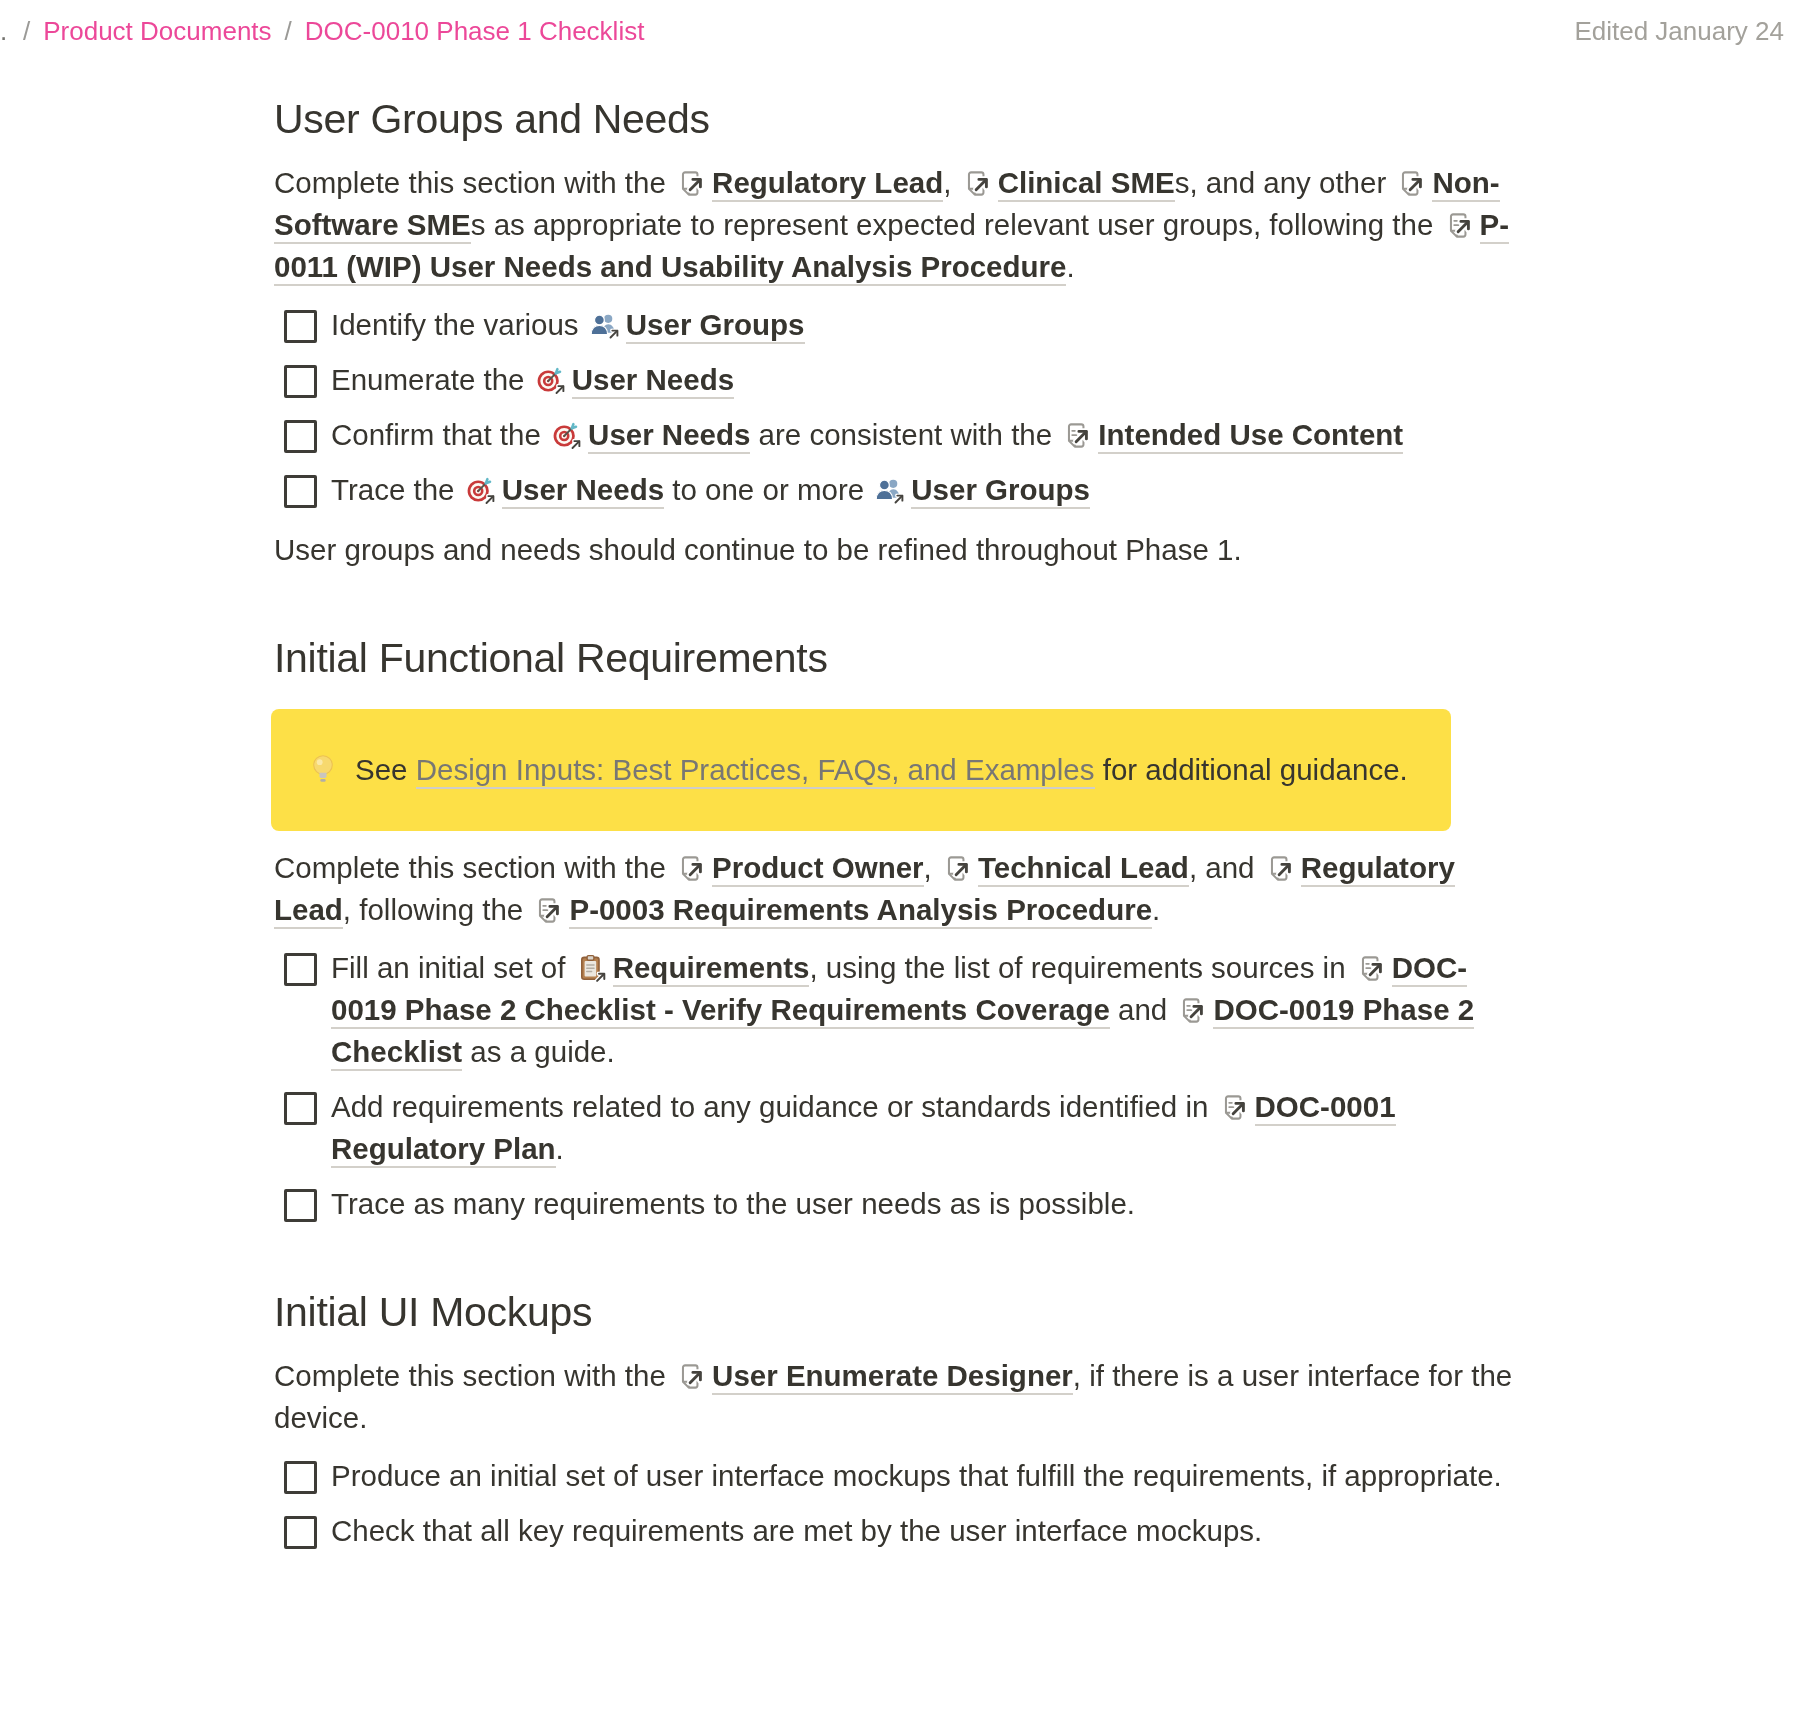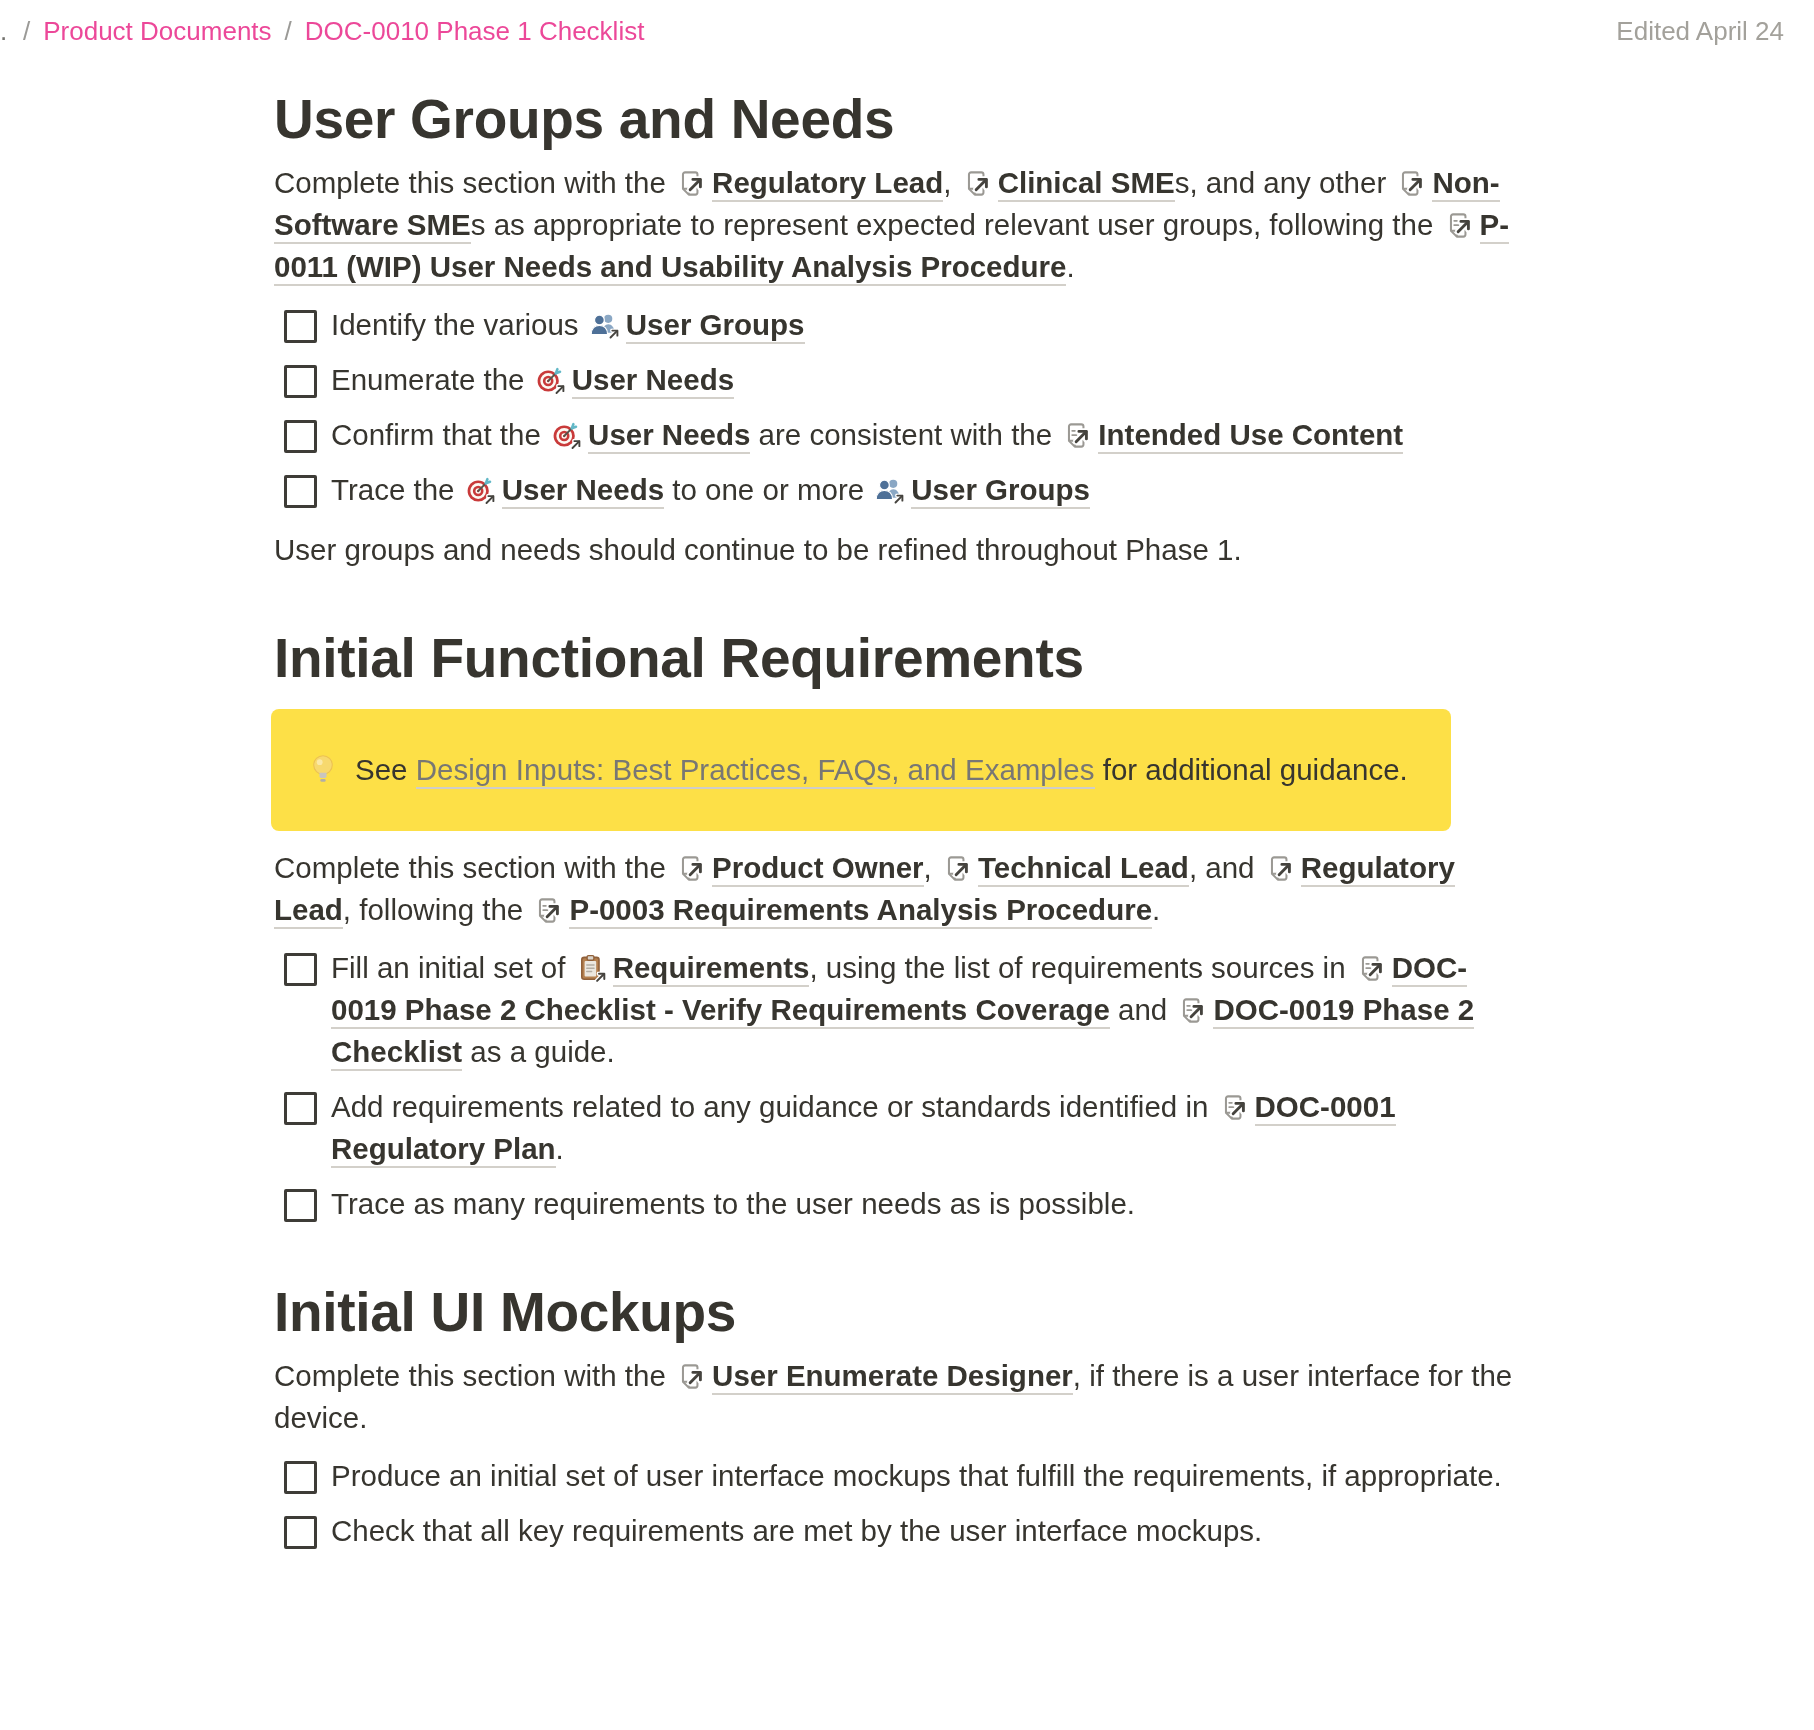--- a/index.html
+++ b/index.html
@@ -9,21 +9,21 @@
     color:#37352f;-webkit-font-smoothing:antialiased;
   }
   
   .topbar{display:flex;align-items:center;height:62px;font-size:26px;padding-right:30px;}
   .crumb-frag{flex:0 0 auto;width:10px;overflow:hidden;color:#73726e;white-space:nowrap;}
   .crumb-sep{color:#9b9a97;margin:0 13px;font-weight:400;}
   .crumb{color:#ec4899;white-space:nowrap;cursor:pointer;border-radius:6px;}
   .edited{margin-left:auto;color:#a3a19b;white-space:nowrap;}
   
   .doc{padding:26px 0 0 271px;width:1459px;font-size:29.5px;line-height:42px;}
-  .h2{font-size:55px;line-height:50px;font-weight:700;letter-spacing:-0.3px;
+  .h2{font-size:41px;line-height:50px;font-weight:400;letter-spacing:-0.3px;
       margin:6px 0 18px 3px;color:#37352f;}
   .h2.gap{margin-top:62px;}
   .para{margin:0 0 16px 3px;max-width:1242px;}
   .outro{margin-top:18px;}
   
   .todo{display:flex;align-items:flex-start;margin:13px 0;padding-left:13px;max-width:1248px;justify-content:space-between;}
   .cbox{flex:0 0 auto;width:27px;height:27px;border:3px solid #3e3c37;border-radius:2px;
         margin:6px 14px 0 0;background:#fff;cursor:pointer;}
   .ttext{flex:1;min-width:0;}
   
@@ -90,21 +90,21 @@
     </symbol>
   </defs>
 </svg>
 
 <div class="topbar">
   <span class="crumb-frag">.</span>
   <span class="crumb-sep">/</span>
   <span class="crumb">Product Documents</span>
   <span class="crumb-sep">/</span>
   <span class="crumb">DOC-0010 Phase 1 Checklist</span>
-  <span class="edited">Edited April 24</span>
+  <span class="edited">Edited January 24</span>
 </div>
 
 <div class="doc">
 
   <h2 class="h2">User Groups and Needs</h2>
 
   <p class="para">
     <span>Complete this section with the </span><span class="mention"><svg class="mi" width="29" height="29">
           <use href="#sym-page"></use>
         </svg><span class="mt">Regulatory Lead</span></span><span>, </span><span class="mention"><svg class="mi" width="29" height="29">

